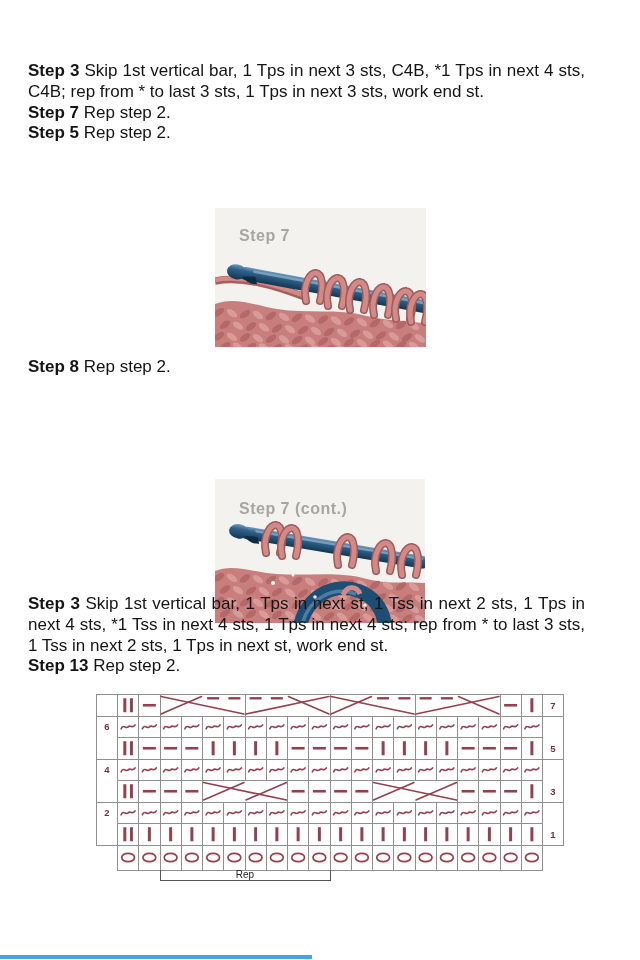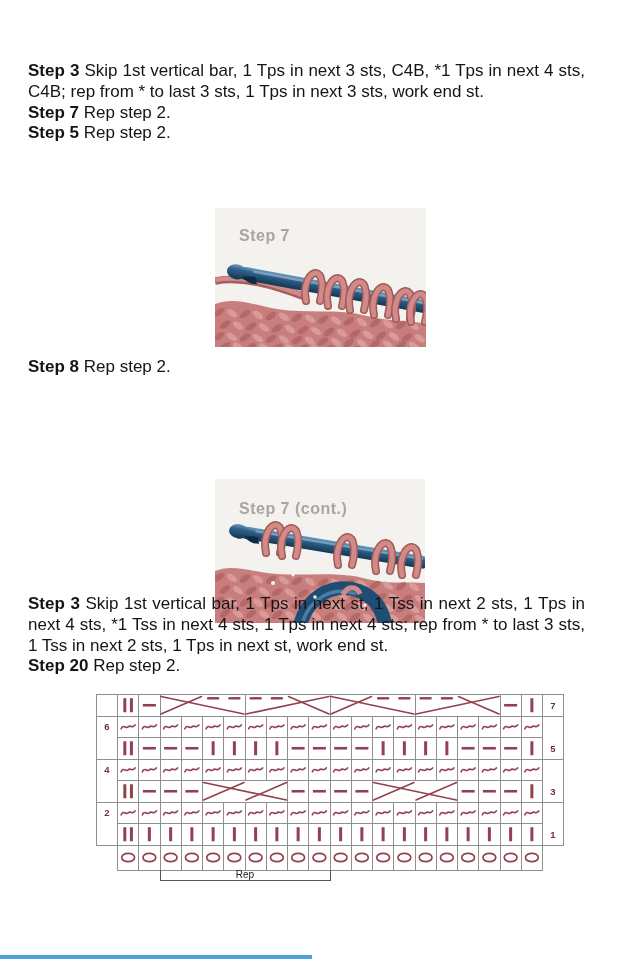--- a/index.html
+++ b/index.html
@@ -247,21 +247,21 @@
           <circle cx="100" cy="118" r="1.8"></circle>
           <circle cx="78" cy="96" r="1.5"></circle>
           <circle cx="150" cy="126" r="1.6"></circle>
       </g>
       <text x="24" y="35" font-size="16" font-weight="bold" fill="#a8a6a3" letter-spacing="0.5">Step 7 (cont.)</text>
     </svg>
   </figure>
 
   <section id="steps-c" class="steps">
       <p><b>Step 3 </b>Skip 1st vertical bar, 1 Tps in next st, 1 Tss in next 2 sts, 1 Tps in next 4 sts, *1 Tss in next 4 sts, 1 Tps in next 4 sts; rep from * to last 3 sts, 1 Tss in next 2 sts, 1 Tps in next st, work end st.</p>
-      <p><b>Step 20 </b>Rep step 2.</p>
+      <p><b>Step 13 </b>Rep step 2.</p>
     </section>
 
   <div id="chart-box"><svg viewBox="-0.5 -0.5 468 192" width="468" height="192">
         <g>
           <rect x="21" y="0" width="21.25" height="21.5" fill="none" stroke="#8f8f8f" stroke-width="1" shape-rendering="crispEdges"></rect>
           <rect x="26.825" y="3.75" width="3" height="14" fill="#93404f"></rect>
           <rect x="33.425" y="3.75" width="3" height="14" fill="#93404f"></rect>
           <rect x="42.25" y="0" width="21.25" height="21.5" fill="none" stroke="#8f8f8f" stroke-width="1" shape-rendering="crispEdges"></rect>
           <rect x="46.375" y="9.45" width="13" height="2.6" fill="#93404f"></rect>
           <rect x="63.5" y="0" width="85" height="21.5" fill="none" stroke="#8f8f8f" stroke-width="1" shape-rendering="crispEdges"></rect>

